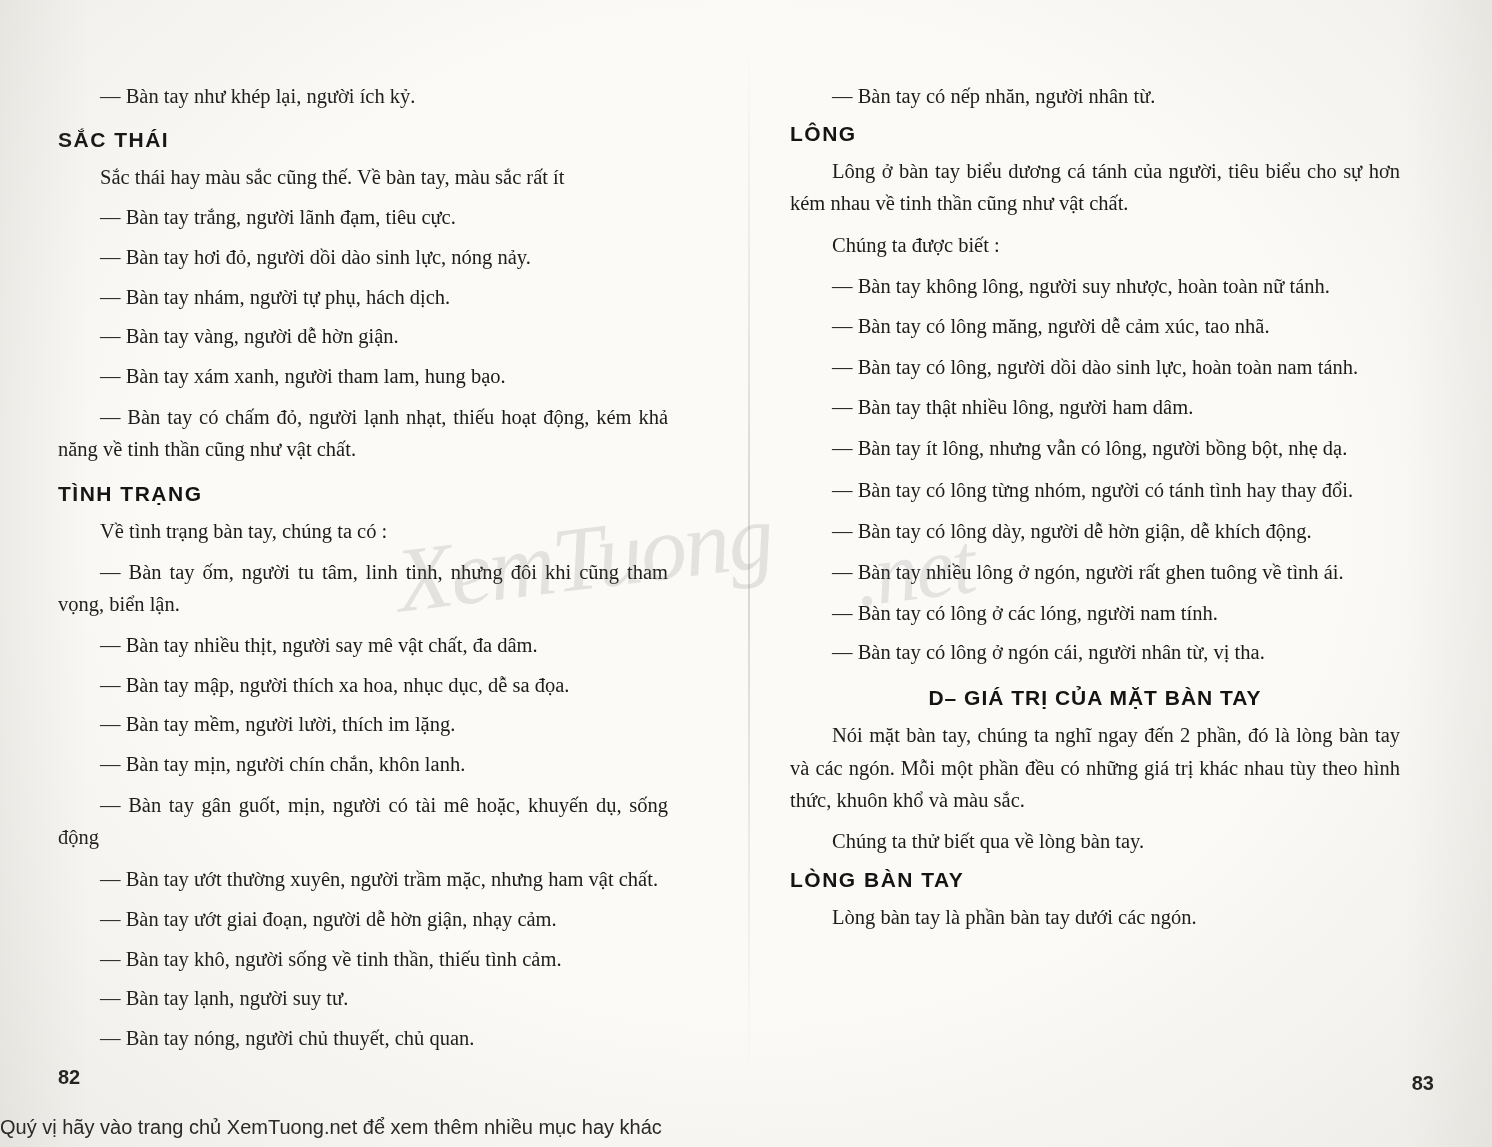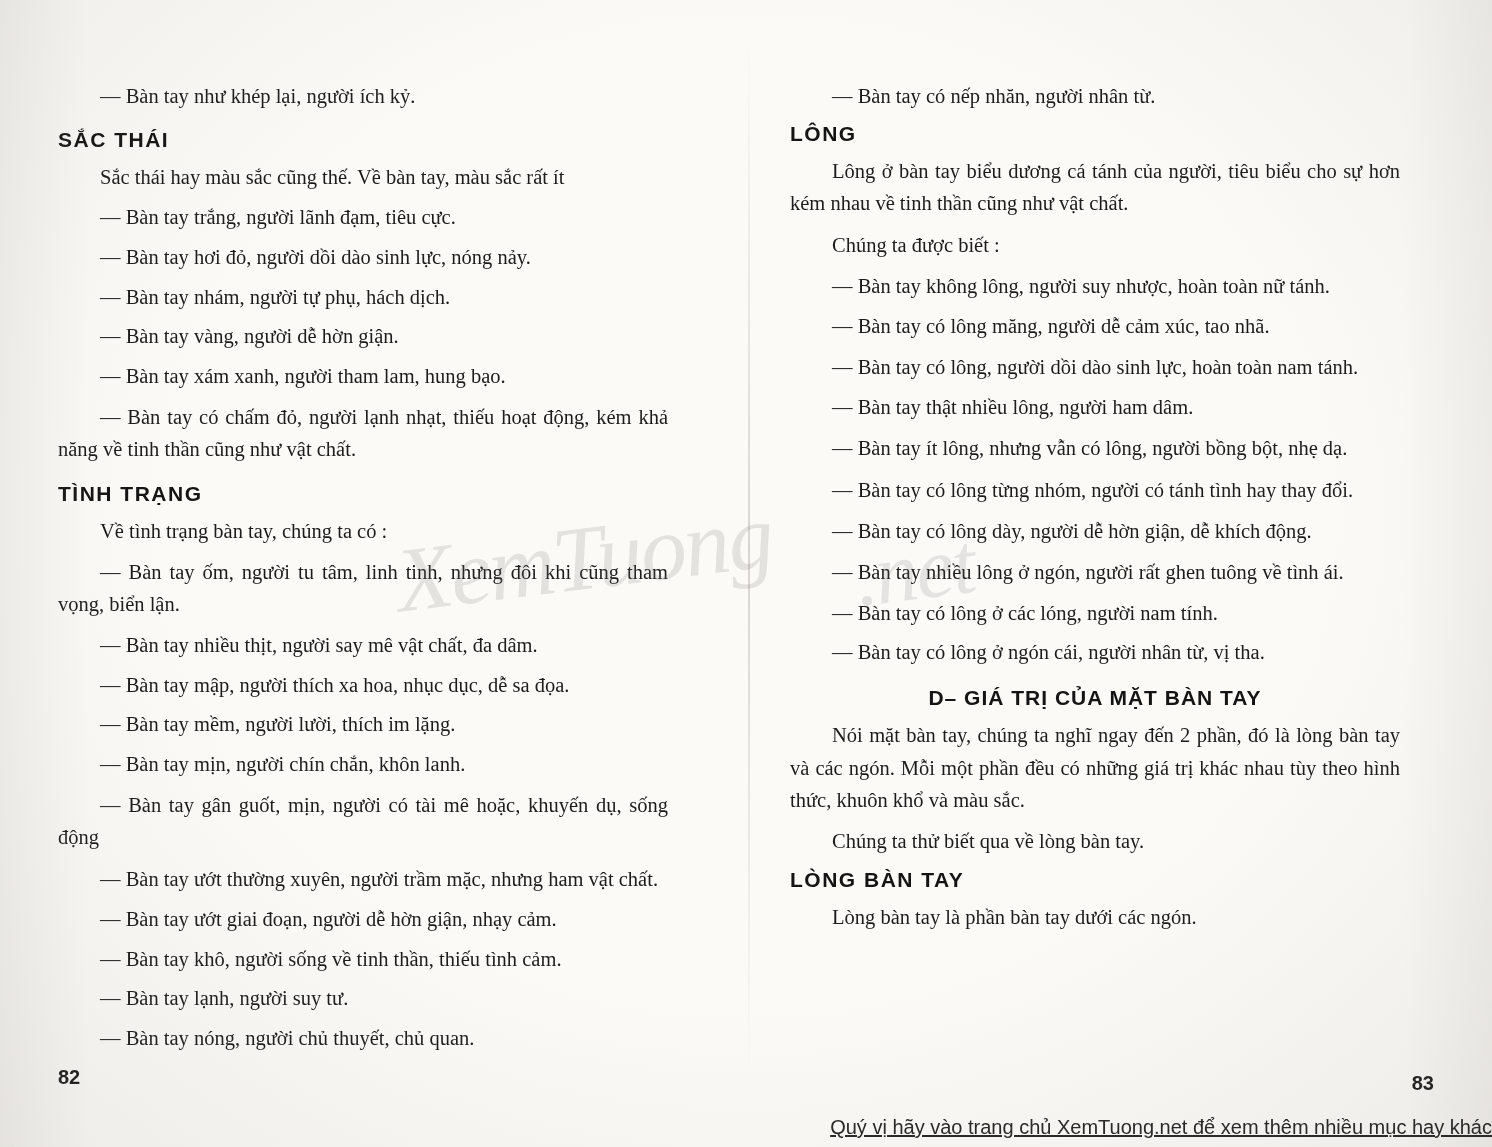--- a/index.html
+++ b/index.html
@@ -89,25 +89,24 @@
     color: #1b1b1b;
   }
   .folio-left { left: 58px; bottom: 58px; }
   .folio-right { right: 58px; bottom: 52px; }
 
   .footer-note {
     position: absolute;
     left: 0;
     right: 0;
     bottom: 8px;
-    text-align: right;
+    text-align: left;
     font-family: "Liberation Sans", sans-serif;
     font-size: 20px;
     color: #2a2a2a;
-    text-decoration: underline;
   }
 
   .watermark {
     position: absolute;
     left: 395px;
     top: 505px;
     font-family: "Liberation Serif", serif;
     font-size: 92px;
     font-style: italic;
     color: rgba(120,115,110,0.18);

